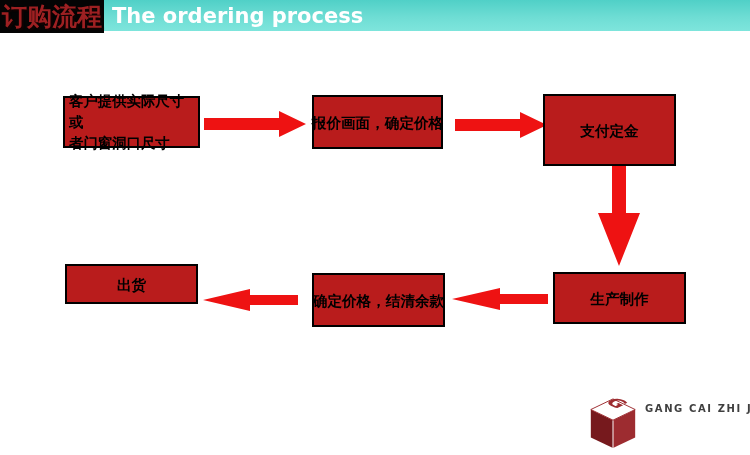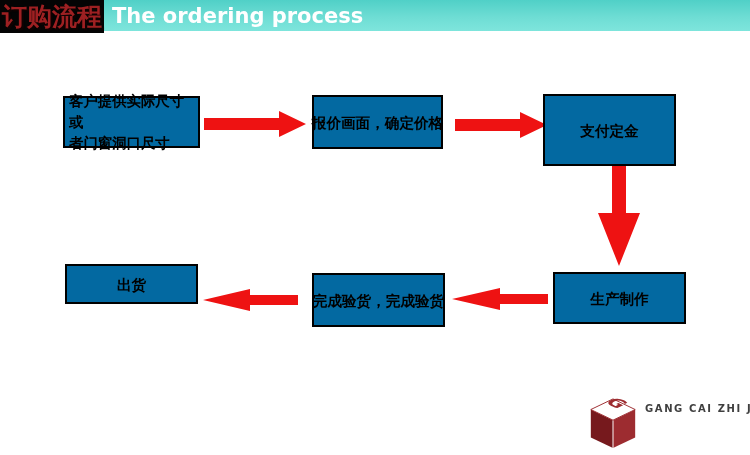--- a/index.html
+++ b/index.html
@@ -25,21 +25,21 @@
     text-shadow:2px 2px 1px rgba(20,2,2,0.85);
   }
   .title-en{
     position:absolute;left:112px;top:0;height:31px;z-index:3;
     display:flex;align-items:center;
     font-size:21px;font-weight:bold;color:#ffffff;white-space:nowrap;
   }
   
   .fbox{
     position:absolute;z-index:4;
-    background:#0369a1;border:2px solid #000000;box-sizing:border-box;
+    background:#b91c1c;border:2px solid #000000;box-sizing:border-box;
     display:flex;align-items:center;justify-content:center;
     font-size:14.6px;font-weight:bold;color:#000000;
     text-align:center;white-space:nowrap;line-height:21px;
   }
   .b1{left:63px;top:96px;width:137px;height:52px;
       justify-content:flex-start;text-align:left;padding-left:4px;
       white-space:pre-line;font-size:14.4px;}
   .b2{left:312px;top:95px;width:131px;height:54px;}
   .b3{left:543px;top:94px;width:133px;height:72px;}
   .b4{left:553px;top:272px;width:133px;height:52px;}
@@ -68,21 +68,21 @@
   <polygon fill="#ee1212" points="612,161 626,161 626,213 640,213 619,266 598,213 612,213"></polygon>
   <polygon fill="#ee1212" points="548,294 500,294 500,288 452,299 500,310 500,304 548,304"></polygon>
   <polygon fill="#ee1212" points="298,295 250,295 250,289 203,300 250,311 250,305 298,305"></polygon>
 </svg>
 
 <div class="fbox b1">客户提供实际尺寸或
 者门窗洞口尺寸</div>
 <div class="fbox b2">报价画面，确定价格</div>
 <div class="fbox b3">支付定金</div>
 <div class="fbox b4">生产制作</div>
-<div class="fbox b5">完成验货，完成验货</div>
+<div class="fbox b5">确定价格，结清余款</div>
 <div class="fbox b6">出货</div>
 
 <div class="logo">
   <svg width="54" height="56" viewBox="0 0 56 58">
     <polygon points="5,14 28,25 28,54 5,43" fill="#76191d"></polygon>
     <polygon points="28,25 51,14 51,43 28,54" fill="#9d2c30"></polygon>
     <line x1="28" y1="25" x2="28" y2="54" stroke="#ffffff" stroke-width="1"></line>
     <polygon points="28,3 51,14 28,25 5,14" fill="#ffffff" stroke="#9d2c30" stroke-width="1"></polygon>
     <text transform="matrix(1,0.48,-1,0.48,26,10)" font-size="17" font-weight="bold" fill="#9d2c30" text-anchor="middle" font-family="DejaVu Sans, sans-serif">G</text>
   </svg>

